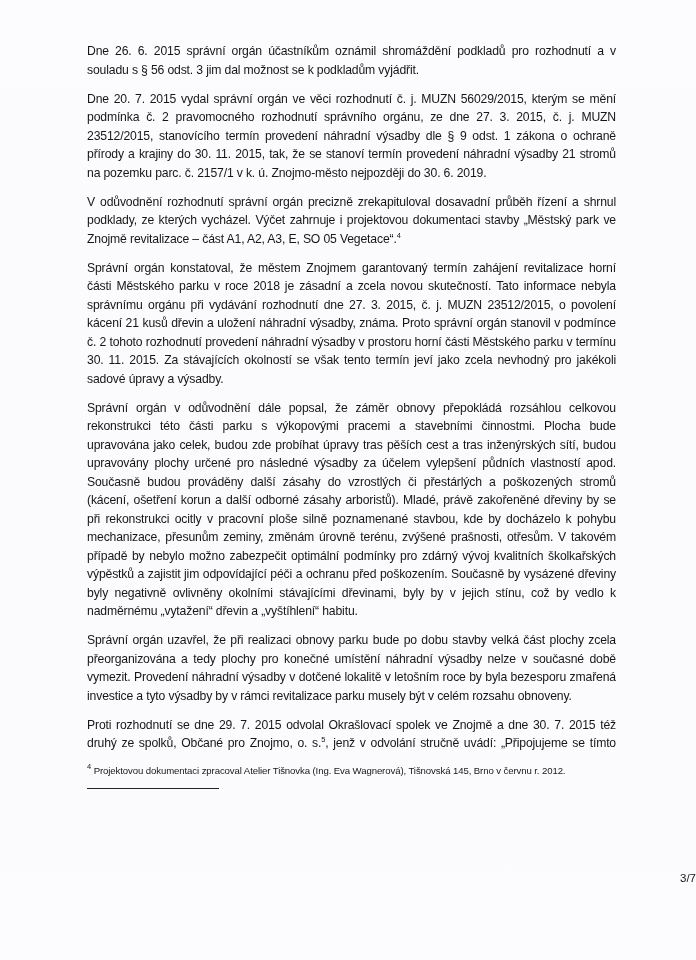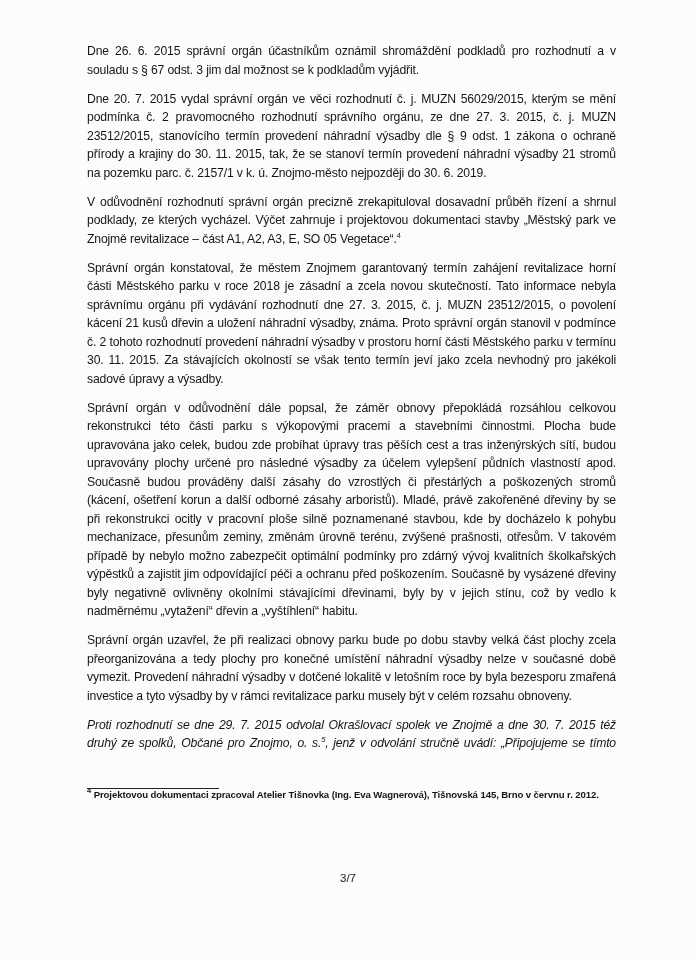--- a/index.html
+++ b/index.html
@@ -12,41 +12,41 @@
   .page {
     position: relative; width: 696px; height: 960px;
     background: linear-gradient(180deg, #fcfcfe 0%, #fbfbfd 50%, #fcfcfe 100%);
   }
   .body-text {
     position: absolute; left: 87px; top: 42px; width: 529px;
     font-size: 12.2px; line-height: 18.5px;
     letter-spacing: -0.15px;
   }
   .para { margin: 0 0 10.5px 0; text-align: justify; }
-  .para.last { text-align: justify; text-align-last: justify; font-style: italic; }
+  .para.last { text-align: justify; text-align-last: justify; }
   sup { font-size: 7.5px; line-height: 0; vertical-align: 5px; }
   .fn-rule {
     position: absolute; left: 87px; top: 788px; width: 132px; height: 0;
     border-top: 1px solid #222;
   }
   .footnote {
-    position: absolute; left: 87px; top: 788px; width: 540px;
-    font-size: 9.6px; line-height: 13px; letter-spacing: -0.1px; font-weight: bold;
+    position: absolute; left: 87px; top: 764px; width: 540px;
+    font-size: 9.6px; line-height: 13px; letter-spacing: -0.1px;
   }
   .page-number {
     position: absolute; left: 0; width: 696px; top: 872px;
-    text-align: center; font-size: 11.5px;
+    text-align: right; font-size: 11.5px;
   }
 </style>
 </head>
 <body>
 
 <div class="page">
   <div class="body-text">
-    <p class="para">Dne 26. 6. 2015 správní orgán účastníkům oznámil shromáždění podkladů pro rozhodnutí a v souladu s § 67 odst. 3 jim dal možnost se k podkladům vyjádřit.</p>
+    <p class="para">Dne 26. 6. 2015 správní orgán účastníkům oznámil shromáždění podkladů pro rozhodnutí a v souladu s § 56 odst. 3 jim dal možnost se k podkladům vyjádřit.</p>
     <p class="para">Dne 20. 7. 2015 vydal správní orgán ve věci rozhodnutí č. j. MUZN 56029/2015, kterým se mění podmínka č. 2 pravomocného rozhodnutí správního orgánu, ze dne 27. 3. 2015, č. j. MUZN 23512/2015, stanovícího termín provedení náhradní výsadby dle § 9 odst. 1 zákona o ochraně přírody a krajiny do 30. 11. 2015, tak, že se stanoví  termín provedení náhradní výsadby 21 stromů na pozemku parc. č. 2157/1 v k. ú. Znojmo-město nejpozději do 30. 6. 2019.</p>
     <p class="para"><span>V odůvodnění rozhodnutí správní orgán precizně zrekapituloval dosavadní průběh řízení a shrnul podklady, ze kterých vycházel. Výčet zahrnuje i projektovou dokumentaci stavby „Městský park ve Znojmě revitalizace – část A1, A2, A3, E, SO 05 Vegetace“.</span><sup>4</sup></p>
     <p class="para">Správní orgán konstatoval, že městem Znojmem garantovaný termín zahájení revitalizace horní části Městského parku v roce 2018 je zásadní a zcela novou skutečností. Tato informace nebyla správnímu orgánu při vydávání rozhodnutí dne 27. 3. 2015, č. j. MUZN 23512/2015, o povolení kácení 21 kusů dřevin a uložení náhradní výsadby, známa. Proto správní orgán stanovil v podmínce č. 2 tohoto rozhodnutí provedení náhradní výsadby v prostoru horní části Městského parku v termínu 30. 11. 2015. Za stávajících okolností se však tento termín jeví jako zcela nevhodný pro jakékoli sadové úpravy a výsadby.</p>
     <p class="para">Správní orgán v odůvodnění dále popsal, že záměr obnovy přepokládá rozsáhlou celkovou rekonstrukci této části parku s výkopovými pracemi a stavebními činnostmi. Plocha bude upravována jako celek, budou zde probíhat úpravy tras pěších cest a tras inženýrských sítí, budou upravovány plochy určené pro následné výsadby za účelem vylepšení půdních vlastností apod. Současně budou prováděny další zásahy do vzrostlých či přestárlých a poškozených stromů (kácení, ošetření korun a další odborné zásahy arboristů). Mladé, právě zakořeněné dřeviny by se při rekonstrukci ocitly v pracovní ploše silně poznamenané stavbou, kde by docházelo k pohybu mechanizace, přesunům zeminy, změnám úrovně terénu, zvýšené prašnosti, otřesům. V takovém případě by nebylo možno zabezpečit optimální podmínky pro zdárný vývoj kvalitních školkařských výpěstků a zajistit jim odpovídající péči a ochranu před poškozením. Současně by vysázené dřeviny byly negativně ovlivněny okolními stávajícími dřevinami, byly by v jejich stínu, což by vedlo k nadměrnému „vytažení“ dřevin a „vyštíhlení“ habitu.</p>
     <p class="para">Správní orgán uzavřel, že při realizaci obnovy parku bude po dobu stavby velká část plochy zcela přeorganizována a tedy plochy pro konečné umístění náhradní výsadby nelze v současné době vymezit. Provedení náhradní výsadby v dotčené lokalitě v letošním roce by byla bezesporu zmařená investice a tyto výsadby by v rámci revitalizace parku musely být v celém rozsahu obnoveny.</p>
     <p class="para last"><span>Proti rozhodnutí se dne 29. 7. 2015 odvolal Okrašlovací spolek ve Znojmě a dne 30. 7. 2015 též druhý ze spolků, Občané pro Znojmo, o. s.</span><sup>5</sup><span>, jenž v odvolání stručně uvádí: „Připojujeme se tímto</span></p>
   </div>
 
   <div class="fn-rule"></div>
   <div class="footnote"><sup>4</sup> <span>Projektovou dokumentaci zpracoval Atelier Tišnovka (Ing. Eva Wagnerová), Tišnovská 145, Brno v červnu r. 2012.</span></div>

